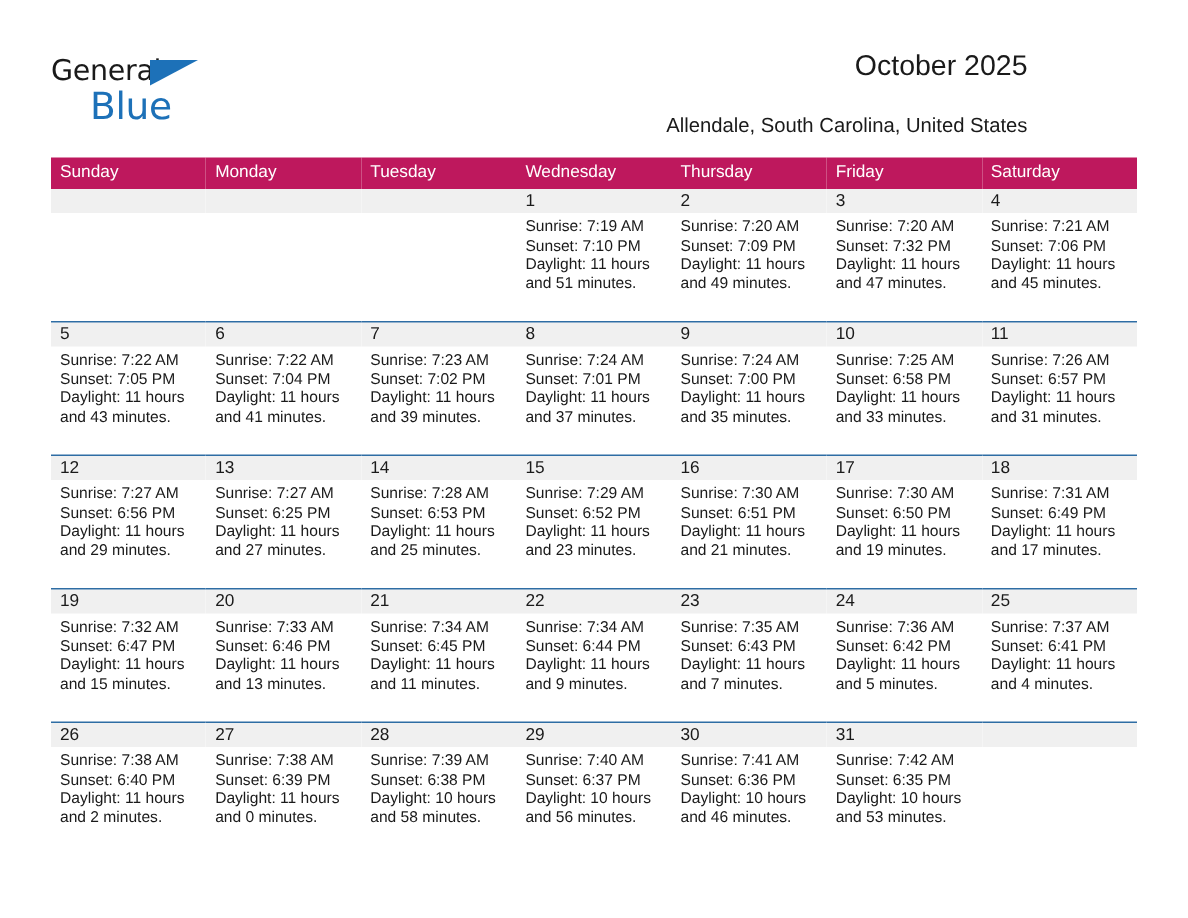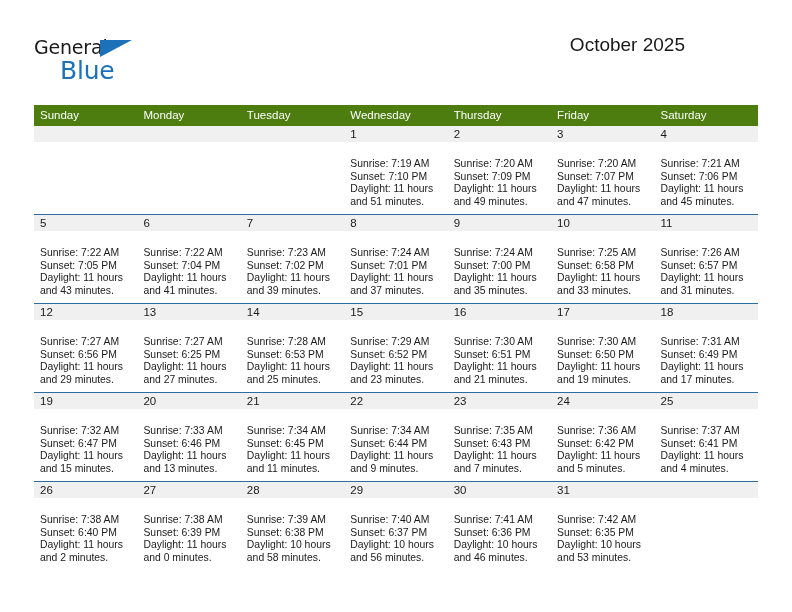--- a/index.html
+++ b/index.html
@@ -86,21 +86,21 @@
   
   .calendar {
     position: absolute;
     left: 34px;
     top: 105px;
     width: 724px;
     border-collapse: collapse;
     table-layout: fixed;
   }
   .calendar th {
-    background: #4d7c0f;
+    background: #be185d;
     color: #ffffff;
     font-size: 11.5px;
     font-weight: normal;
     text-align: left;
     padding: 4px 0 5px 6px;
     height: 10px;
     font-family: "Liberation Sans", sans-serif;
   }
   .calendar td {
     vertical-align: top;
@@ -119,21 +119,21 @@
     font-size: 11.5px;
     color: #1a1a1a;
     padding: 1px 0 0 6px;
     box-sizing: border-box;
     line-height: 15px;
   }
   .daynum.empty {
     color: transparent;
   }
   .info {
-    padding: 16px 6px 0 6px;
+    padding: 4px 6px 0 6px;
     font-size: 10.4px;
     line-height: 12.6px;
     color: #1a1a1a;
   }
   .info div {
     white-space: nowrap;
   }
   .info .wrap {
     white-space: normal;
   }
@@ -143,20 +143,21 @@
 
 <div class="page">
 
   <div class="header">
     <div class="logo">
       <span class="logo-general">General</span>
       <span class="logo-tri"></span>
       <span class="logo-blue">Blue</span>
     </div>
     <div class="title">October 2025</div>
+    <div class="subtitle">Allendale, South Carolina, United States</div>
   </div>
 
   <table class="calendar">
     <thead>
       <tr>
         <th>Sunday</th>
         <th>Monday</th>
         <th>Tuesday</th>
         <th>Wednesday</th>
         <th>Thursday</th>
@@ -188,21 +189,21 @@
             <div class="info">
               <div>Sunrise: 7:20 AM</div>
               <div>Sunset: 7:09 PM</div>
               <div class="wrap">Daylight: 11 hours and 49 minutes.</div>
             </div>
           </td>
           <td>
             <div class="daynum">3</div>
             <div class="info">
               <div>Sunrise: 7:20 AM</div>
-              <div>Sunset: 7:07 PM</div>
+              <div>Sunset: 7:32 PM</div>
               <div class="wrap">Daylight: 11 hours and 47 minutes.</div>
             </div>
           </td>
           <td>
             <div class="daynum">4</div>
             <div class="info">
               <div>Sunrise: 7:21 AM</div>
               <div>Sunset: 7:06 PM</div>
               <div class="wrap">Daylight: 11 hours and 45 minutes.</div>
             </div>

